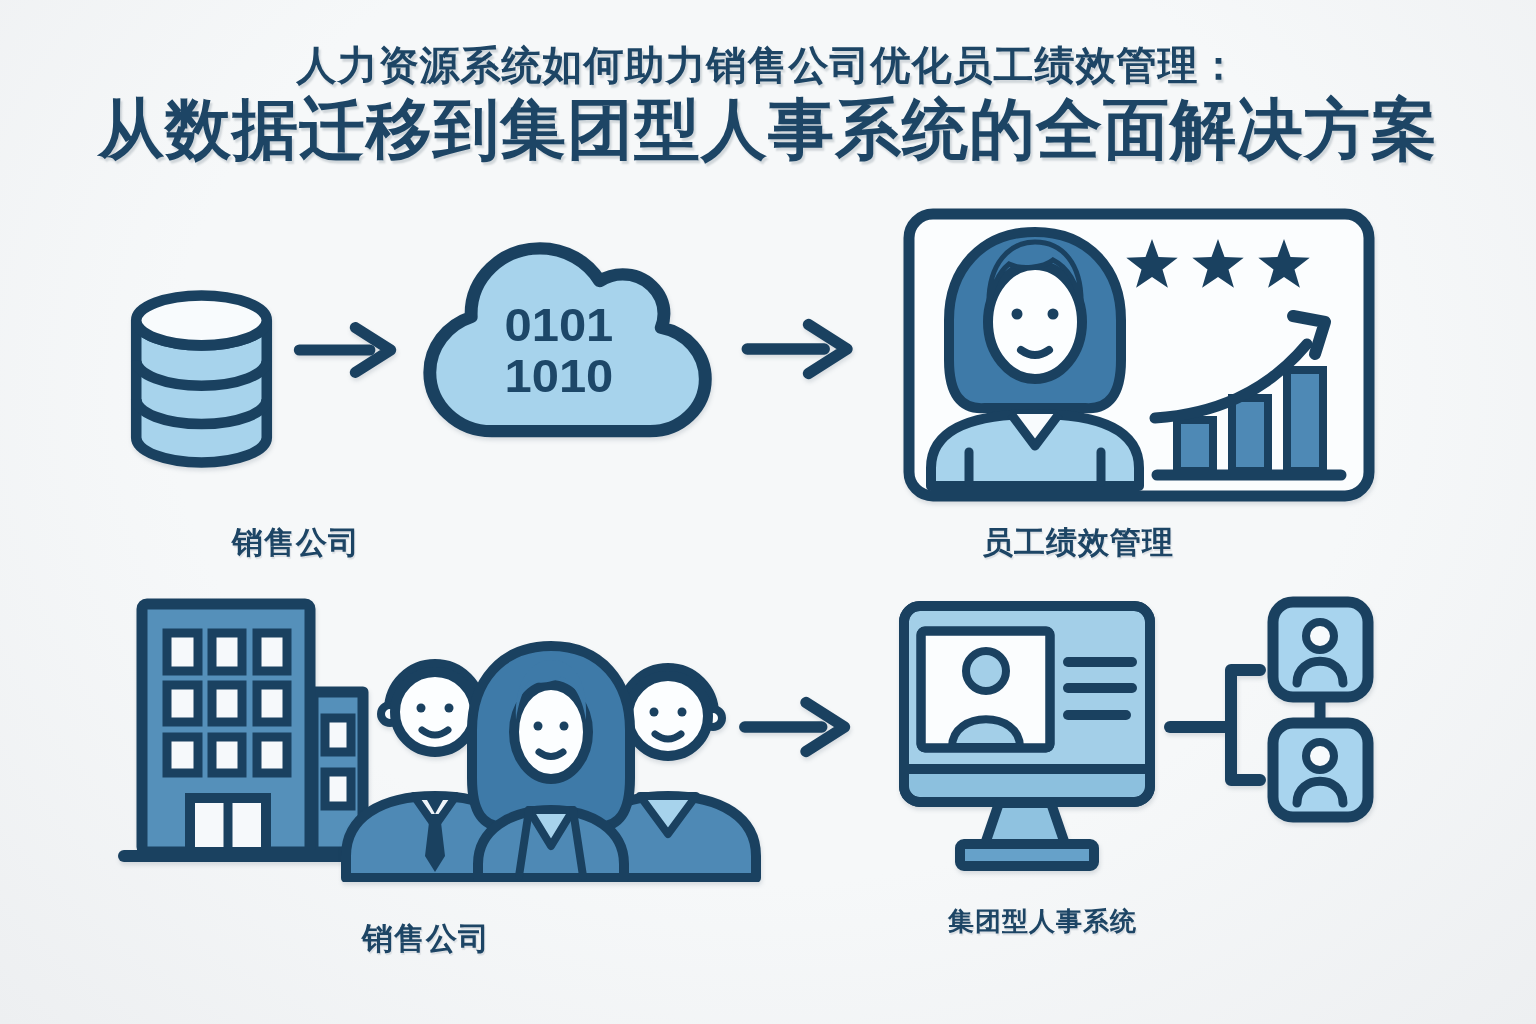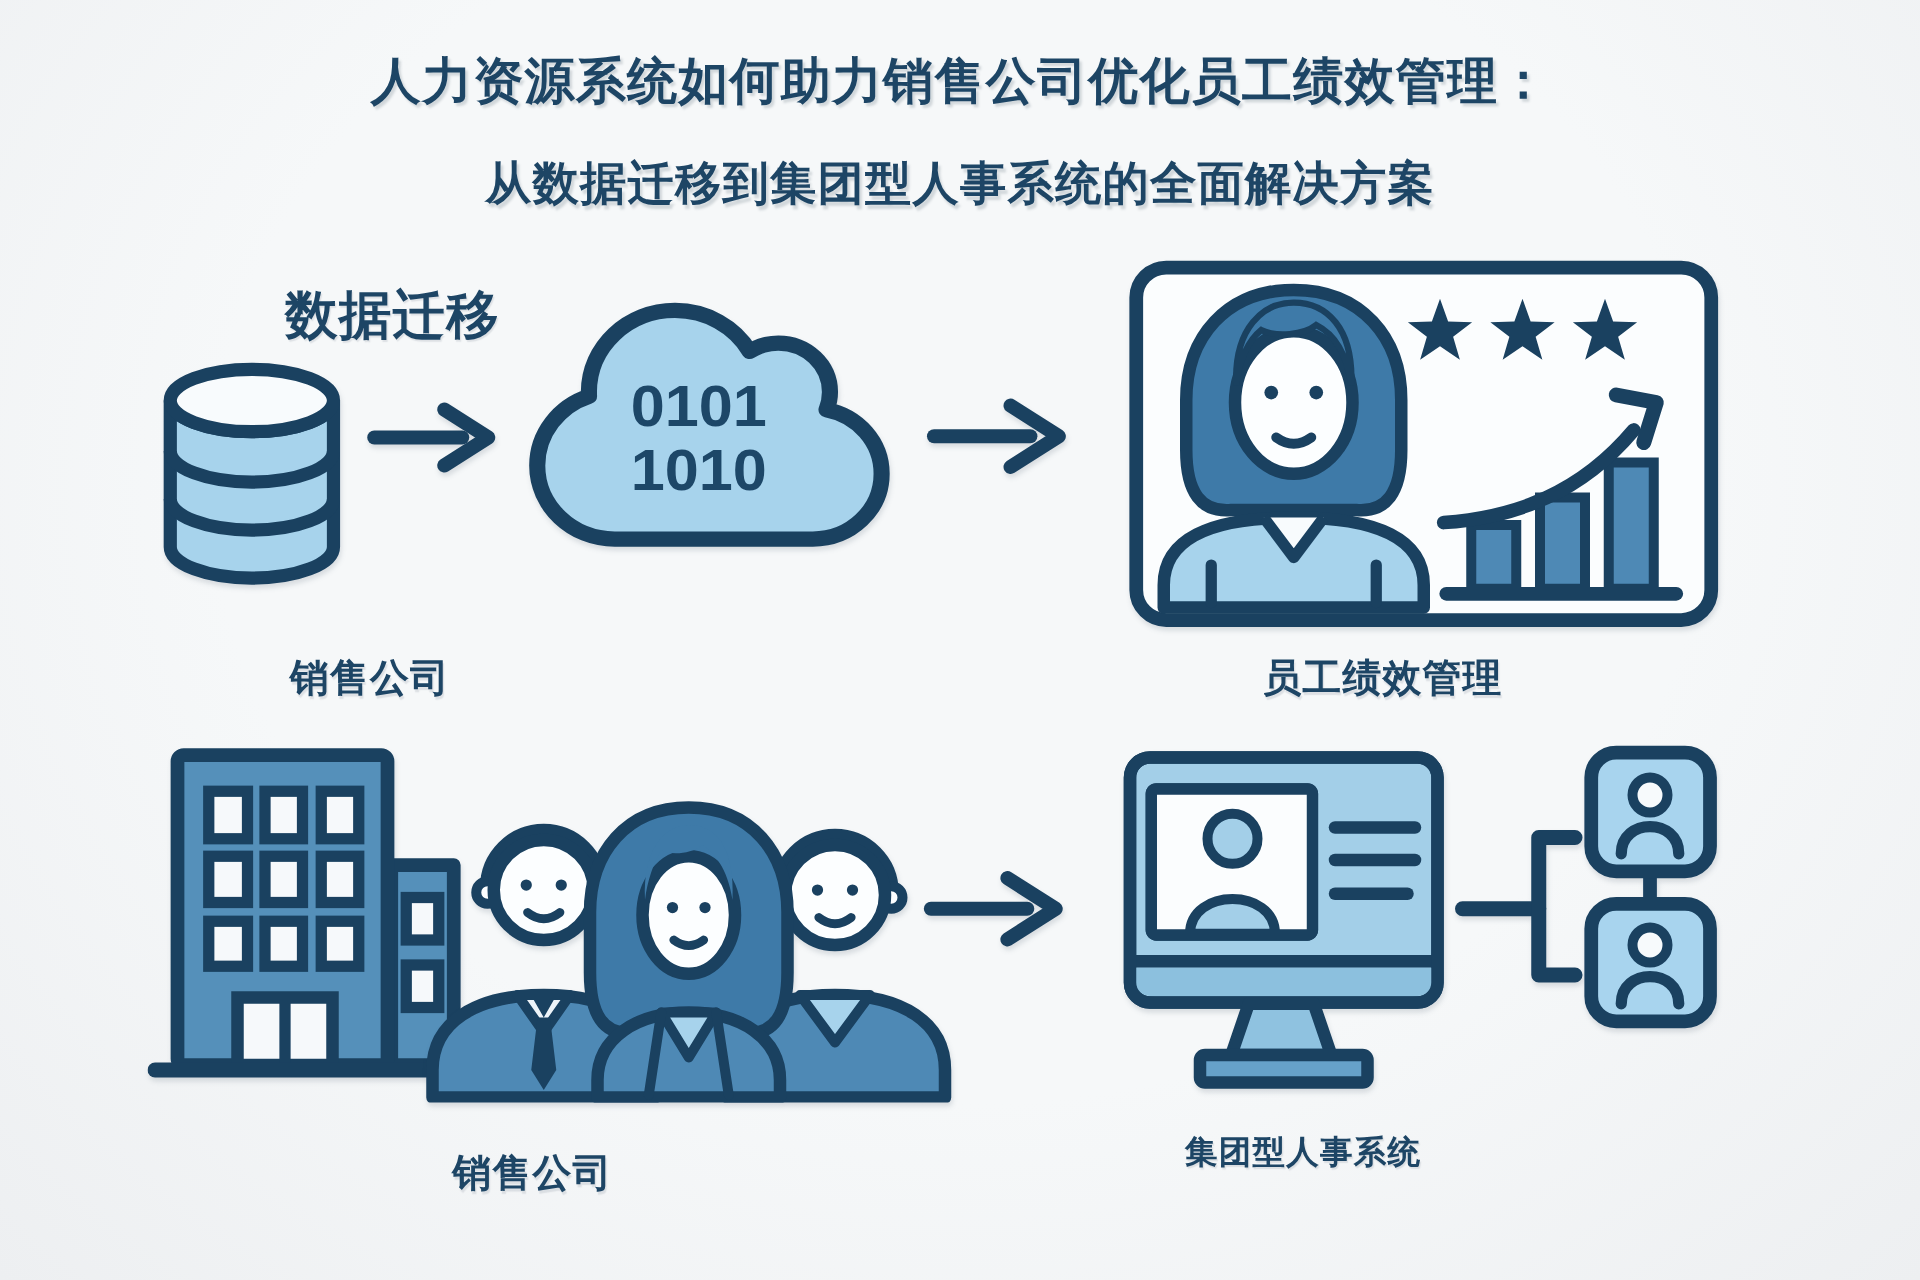--- a/index.html
+++ b/index.html
@@ -11,21 +11,21 @@
     font-family:"Liberation Sans","DejaVu Sans",sans-serif;
   }
   .title{
     position:absolute;top:34px;left:0;right:0;
     text-align:center;
     color:#1D4565;
     font-weight:bold;
     text-shadow:2px 3px 2px rgba(40,60,80,0.18);
   }
   .title-line1{font-size:40px;line-height:62px;letter-spacing:1px;}
-  .title-line2{font-size:37px;line-height:62px;letter-spacing:1px;margin-top:20px;}
+  .title-line2{font-size:66px;line-height:62px;letter-spacing:1px;margin-top:2px;}
   .label{
     position:absolute;
     color:#1D4565;
     font-weight:bold;
     letter-spacing:1px;
     text-shadow:1px 2px 1px rgba(40,60,80,0.12);
     white-space:nowrap;
   }
   .label-40{font-size:31px;}
   .label-42{font-size:42px;}
@@ -41,22 +41,21 @@
 </head>
 <body>
 
 <div class="canvas">
 
   <div class="title">
     <div class="title-line1">人力资源系统如何助力销售公司优化员工绩效管理：</div>
     <div class="title-line2">从数据迁移到集团型人事系统的全面解决方案</div>
   </div>
 
-  <div class="label label-42" style="left:228px;top:224px;">数据迁移</div>
-  <div class="label label-40" style="left:1010px;top:522px;">员工绩效管理</div>
+  <div class="label label-40" style="left:982px;top:522px;">员工绩效管理</div>
   <div class="label label-40" style="left:232px;top:522px;">销售公司</div>
   <div class="label label-40" style="left:362px;top:918px;">销售公司</div>
   <div class="label label-38" style="left:948px;top:904px;">集团型人事系统</div>
 
   <div class="icon" style="left:123px;top:282px;width:157px;height:192px;">
     <svg viewBox="0 0 160 200" width="157" height="192">
       <path d="M12,40 V162 A68,26 0 0 0 148,162 V40 A68,26 0 0 1 12,40 Z" fill="#A7D3EC" stroke="#1A4160" stroke-width="11"></path>
       <ellipse cx="80" cy="40" rx="68" ry="26" fill="#F8FBFD" stroke="#1A4160" stroke-width="11"></ellipse>
       <path d="M12,82 A68,26 0 0 0 148,82" fill="none" stroke="#1A4160" stroke-width="11"></path>
       <path d="M12,122 A68,26 0 0 0 148,122" fill="none" stroke="#1A4160" stroke-width="11"></path>

